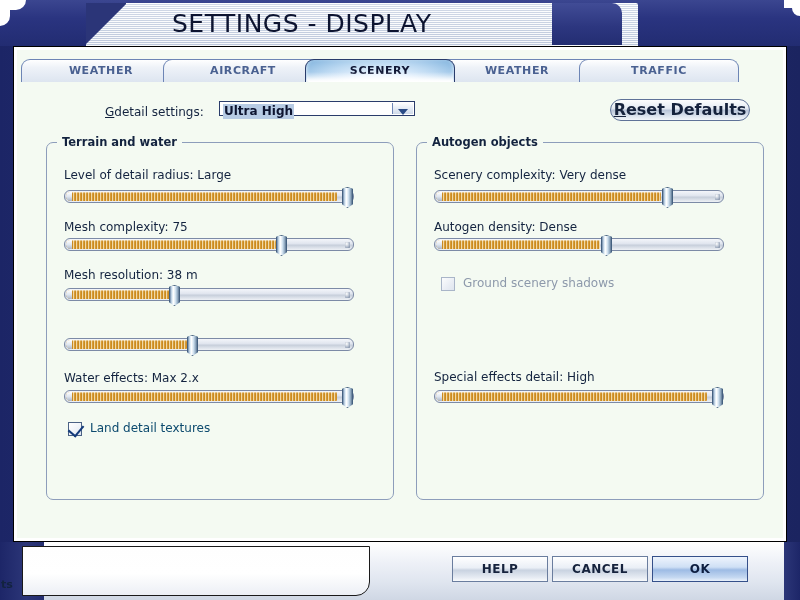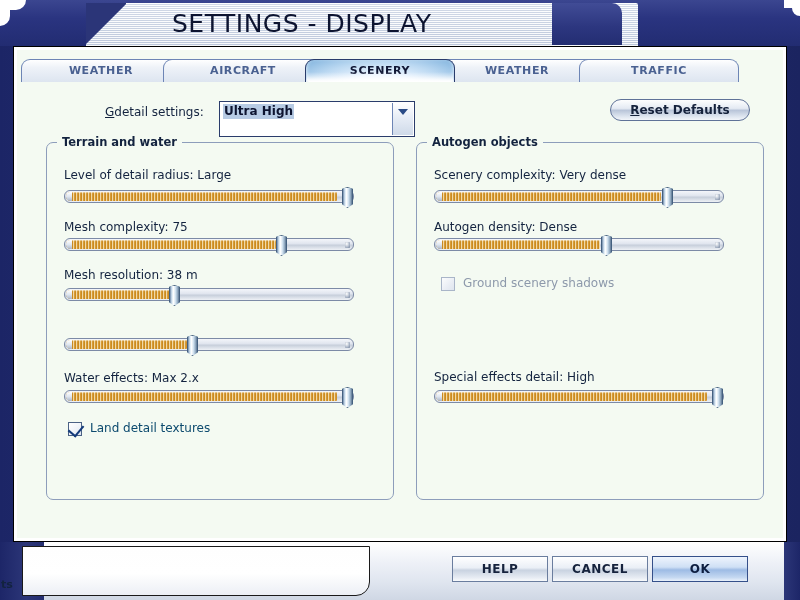--- a/index.html
+++ b/index.html
@@ -124,21 +124,21 @@
   
   .glob-label {
     position: absolute; left: 105px; top: 105px;
     font-size: 12px; color: #13233f;
     font-family: "DejaVu Sans", sans-serif;
   }
   .glob-label u { text-decoration: underline; }
 
   .combo {
     position: absolute; left: 219px; top: 101px;
-    width: 196px; height: 36px;
+    width: 196px; height: 15px;
     background: #ffffff;
     border: 1px solid #2a3c6b;
     box-sizing: border-box;
     cursor: pointer;
   }
   .combo-value {
     position: absolute; left: 3px; top: 2px;
     font-size: 12px; font-weight: bold; color: #0d1430;
     background: #b7cbe4;
     padding: 0 1px;
@@ -159,21 +159,21 @@
     border-top: 6px solid #2a4b86;
   }
 
   .btn-reset {
     position: absolute; left: 610px; top: 99px;
     width: 140px; height: 22px;
     border-radius: 11px;
     border: 1px solid #5f7298;
     box-sizing: border-box;
     background: linear-gradient(180deg,#fdfefe 0%, #e4eaf3 42%, #b9c5d9 52%, #dbe3ee 80%, #f2f5fa 100%);
-    font-size: 12px; font-weight: bold; color: #15223c;
+    font-size: 16px; font-weight: bold; color: #15223c;
     text-align: center; line-height: 20px;
     font-family: "DejaVu Sans", sans-serif;
     cursor: pointer;
   }
   .btn-reset u { text-decoration: underline; }
 
   
   .group {
     position: absolute;
     border: 1px solid #8d9dbb;

